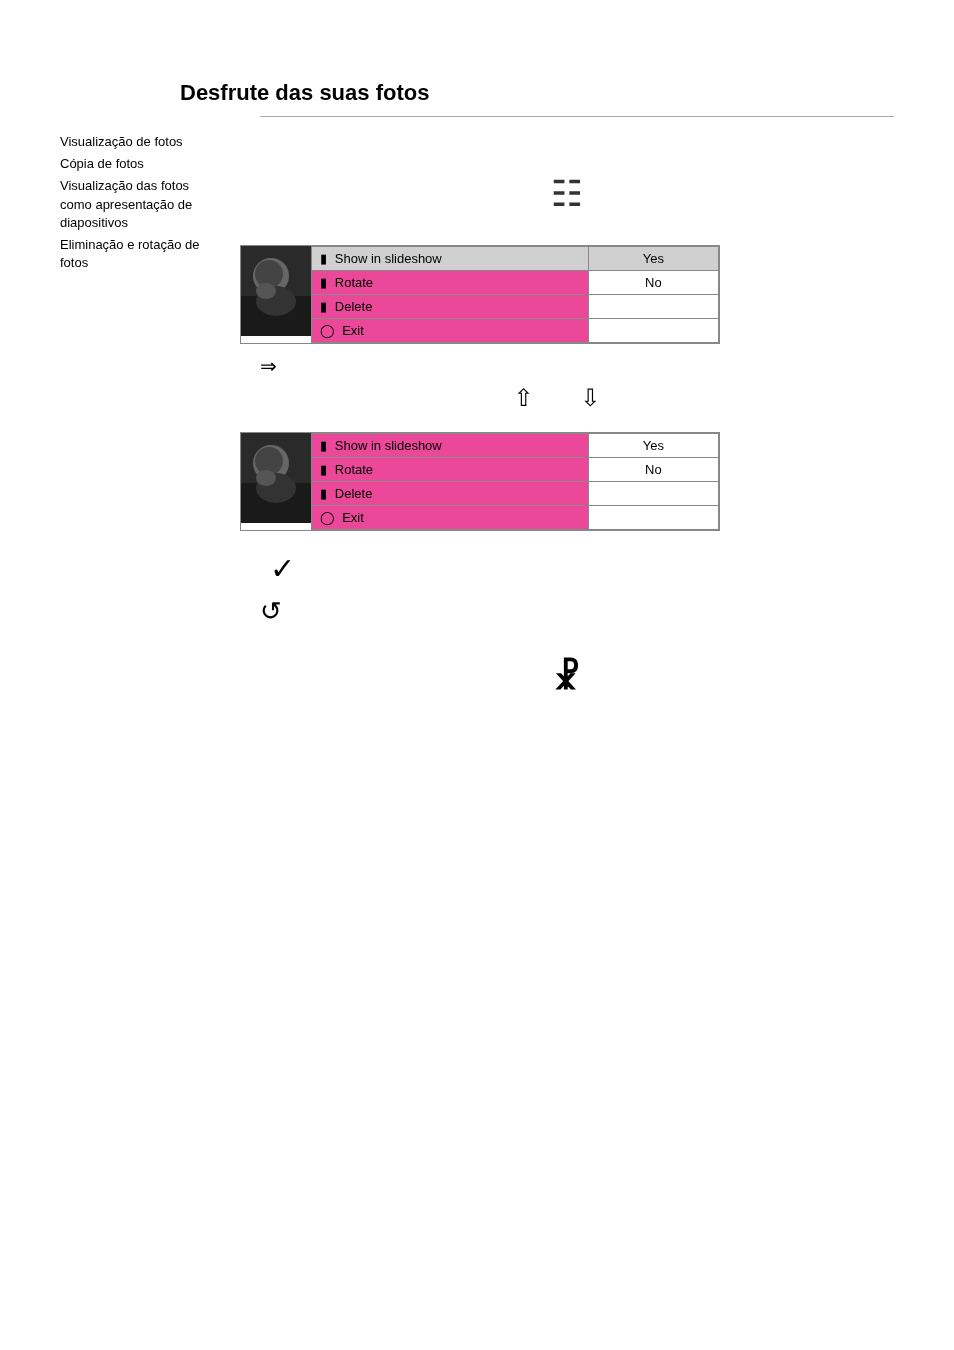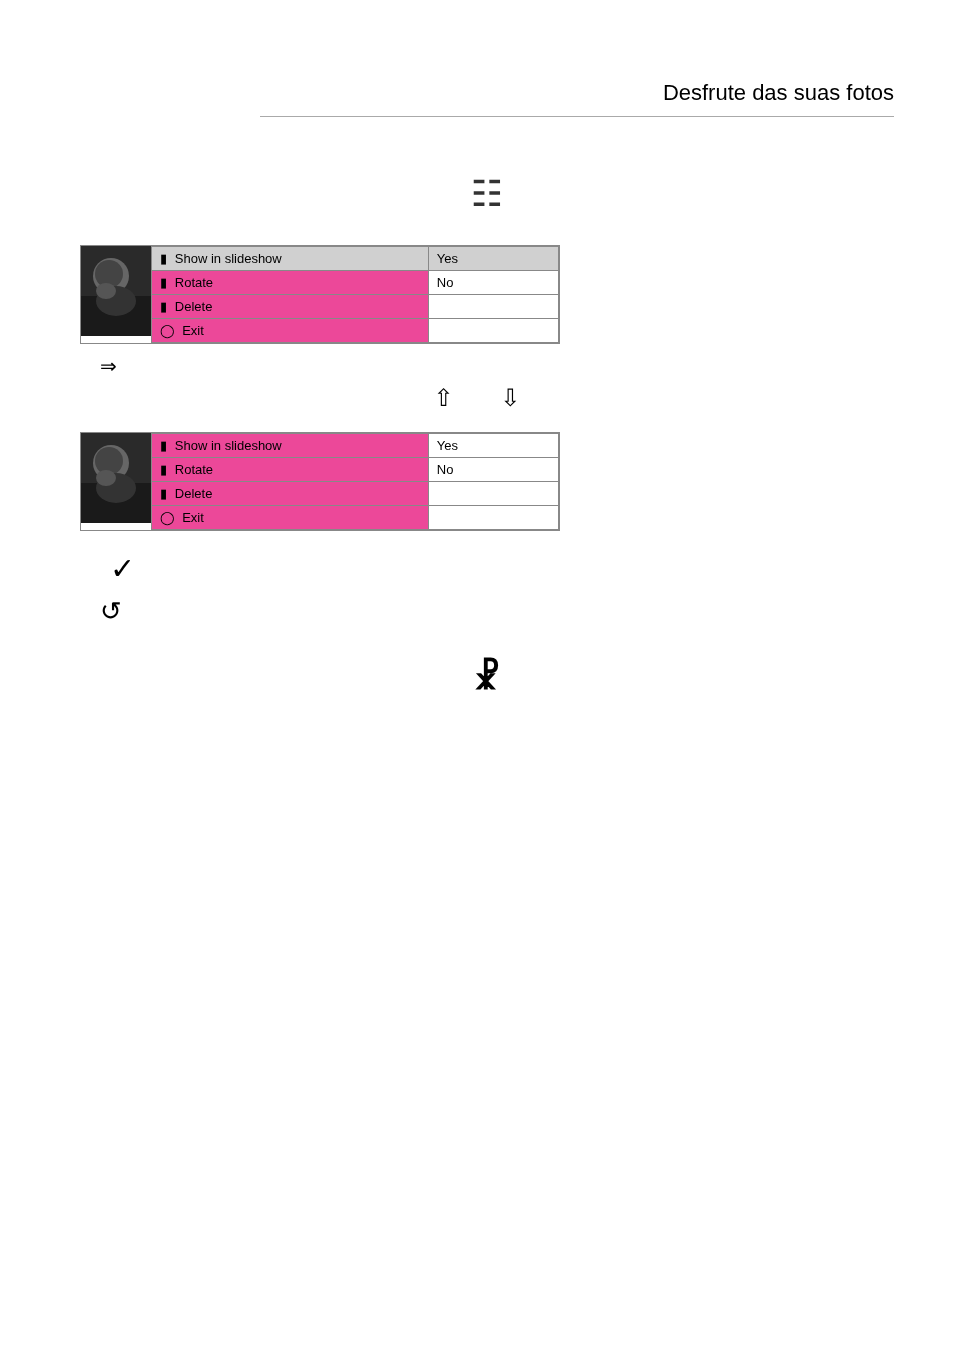--- a/index.html
+++ b/index.html
@@ -12,22 +12,22 @@
       color: #000;
     }
     .page {
       width: 954px;
       min-height: 1350px;
       padding: 80px 60px 40px 60px;
       position: relative;
     }
     .main-title {
       font-size: 22px;
-      font-weight: normal;
-      text-align: right;
+      font-weight: bold;
+      text-align: left;
       margin-bottom: 10px;
       margin-left: 120px;
     }
     .header-line {
       border: none;
       border-top: 1px solid #aaa;
       margin-left: 200px;
       margin-bottom: 16px;
     }
     .content-area {
@@ -83,20 +83,21 @@
       font-size: 13px;
       vertical-align: middle;
     }
     .menu-table .menu-item-col {
       width: 170px;
       background: #ec4899;
     }
     .menu-table .menu-value-col {
       width: 80px;
       background: #fff;
+      text-align: center;
     }
     .menu-item-icon {
       margin-right: 4px;
       font-size: 13px;
     }
     
     .highlighted-row td {
       background: #d0d0d0 !important;
     }
     .arrow-right {
@@ -128,20 +129,26 @@
   </style>
 </head>
 <body>
 
 <div class="page">
 
   <h1 class="main-title">Desfrute das suas fotos</h1>
   <hr class="header-line">
 
   <div class="content-area">
+    <div class="sidebar">
+      <p>Visualização de fotos</p>
+      <p>Cópia de fotos</p>
+      <p>Visualização das fotos como apresentação de diapositivos</p>
+      <p>Eliminação e rotação de fotos</p>
+    </div>
 
     <div class="main-content">
 
       <div class="menu-icon-area">
         <span class="menu-icon">☷</span>
       </div>
 
       <div class="photo-menu-container">
         <div class="photo-thumb">
           <svg width="70" height="90" xmlns="http://www.w3.org/2000/svg">

